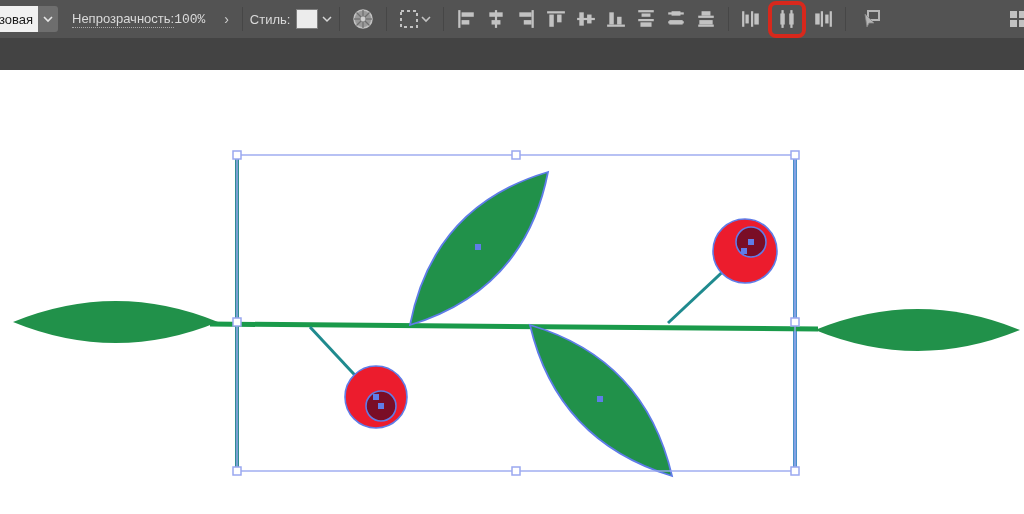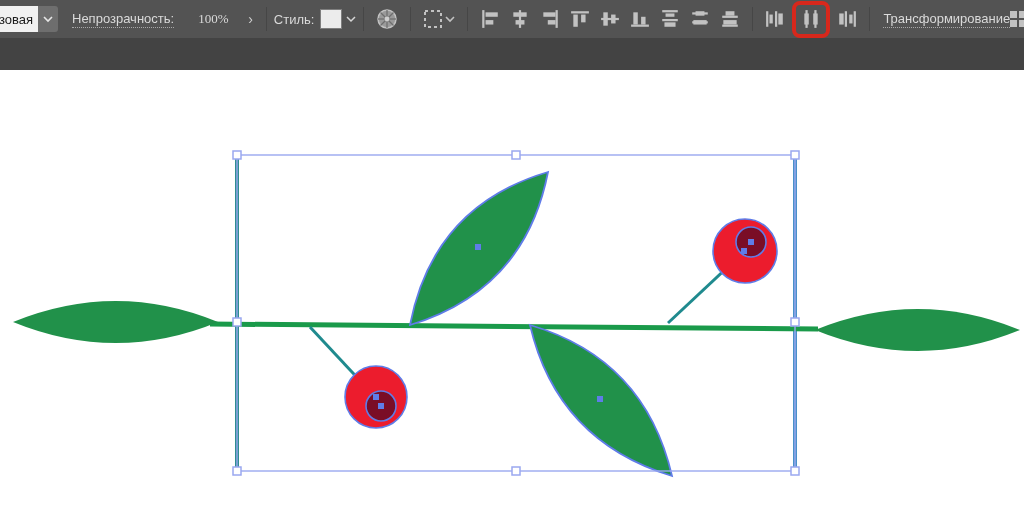--- a/index.html
+++ b/index.html
@@ -28,21 +28,21 @@
   .brush-value{
     background:#f1f1f1;color:#1c1c1c;font-size:13px;display:flex;align-items:center;
     padding:0 5px 0 2px;width:38px;overflow:hidden;justify-content:flex-end;
   }
   .dd-btn{
     background:#6e6e6e;border:none;width:20px;display:flex;align-items:center;
     justify-content:center;border-radius:0 3px 3px 0;cursor:pointer;
   }
   .opacity-field{
     background:var(--toolbar-bg);border:none;color:var(--label-gray);font-size:13px;
-    width:44px;margin-left:24px;font-family:Liberation Serif, serif;
+    width:44px;margin-left:0;font-family:Liberation Mono, monospace;
   }
   .expand-btn{
     background:none;border:none;color:#cfcfcf;font-size:14px;padding:0 6px;cursor:pointer;
   }
   .sep{width:1px;height:24px;background:var(--sep);margin:0 7px;flex:0 0 auto;}
   .swatch-dd{display:flex;align-items:center;margin-left:6px;}
   .swatch{width:22px;height:20px;background:#ececec;border:1px solid #7e7e7e;}
   .chev{margin-left:4px;display:inline-flex;}
   .icon-btn{
     background:none;border:none;padding:2px;margin:0 3px;cursor:pointer;
@@ -208,21 +208,20 @@
     <svg width="20" height="20" viewBox="0 0 18 18" class="ic">
         <rect x="2" y="4" width="4" height="10"></rect>
         <rect x="7" y="2" width="2" height="14"></rect>
         <rect x="11" y="5" width="3" height="8"></rect>
         <rect x="15" y="2" width="2" height="14"></rect>
       </svg>
   </button>
 
   <div class="sep"></div>
 
-  <span class="tb-label dotted transform-label">Трансформирование</span>
 
   <button class="icon-btn">
     <svg width="26" height="22" viewBox="0 0 26 22">
       <rect x="10" y="3" width="11" height="9" fill="none" stroke="#b5b5b5" stroke-width="2"></rect>
       <path d="M7 6l9 9-5 0-2 4-2-13z" fill="#b5b5b5" stroke="#8a8a8a" stroke-width="0.8"></path>
     </svg>
   </button>
 
   <span class="appgrid">
     <svg width="22" height="18" viewBox="0 0 22 18" class="ic">

